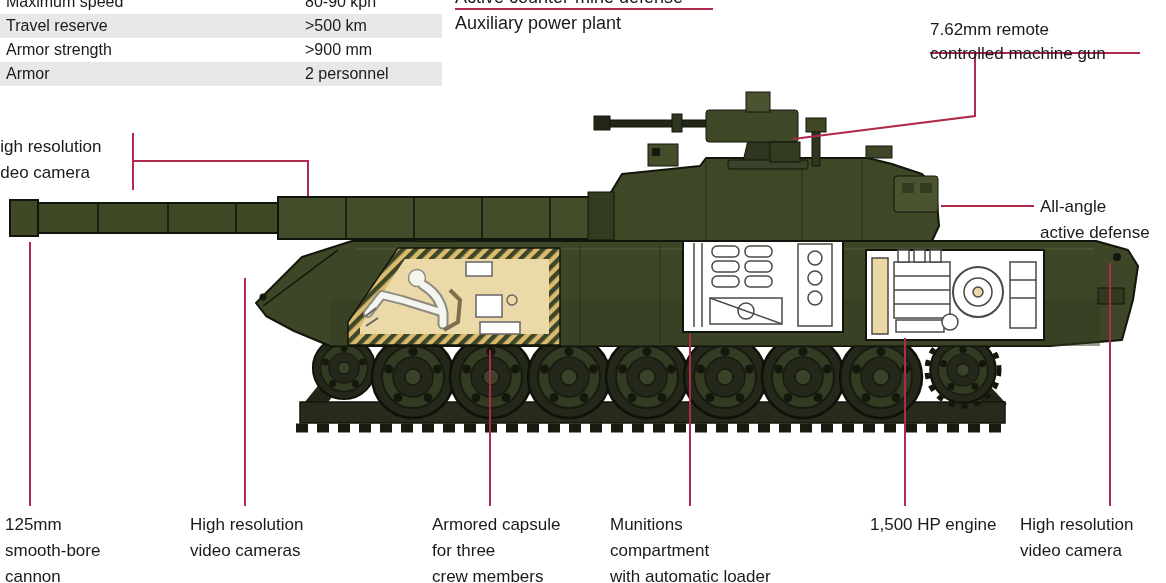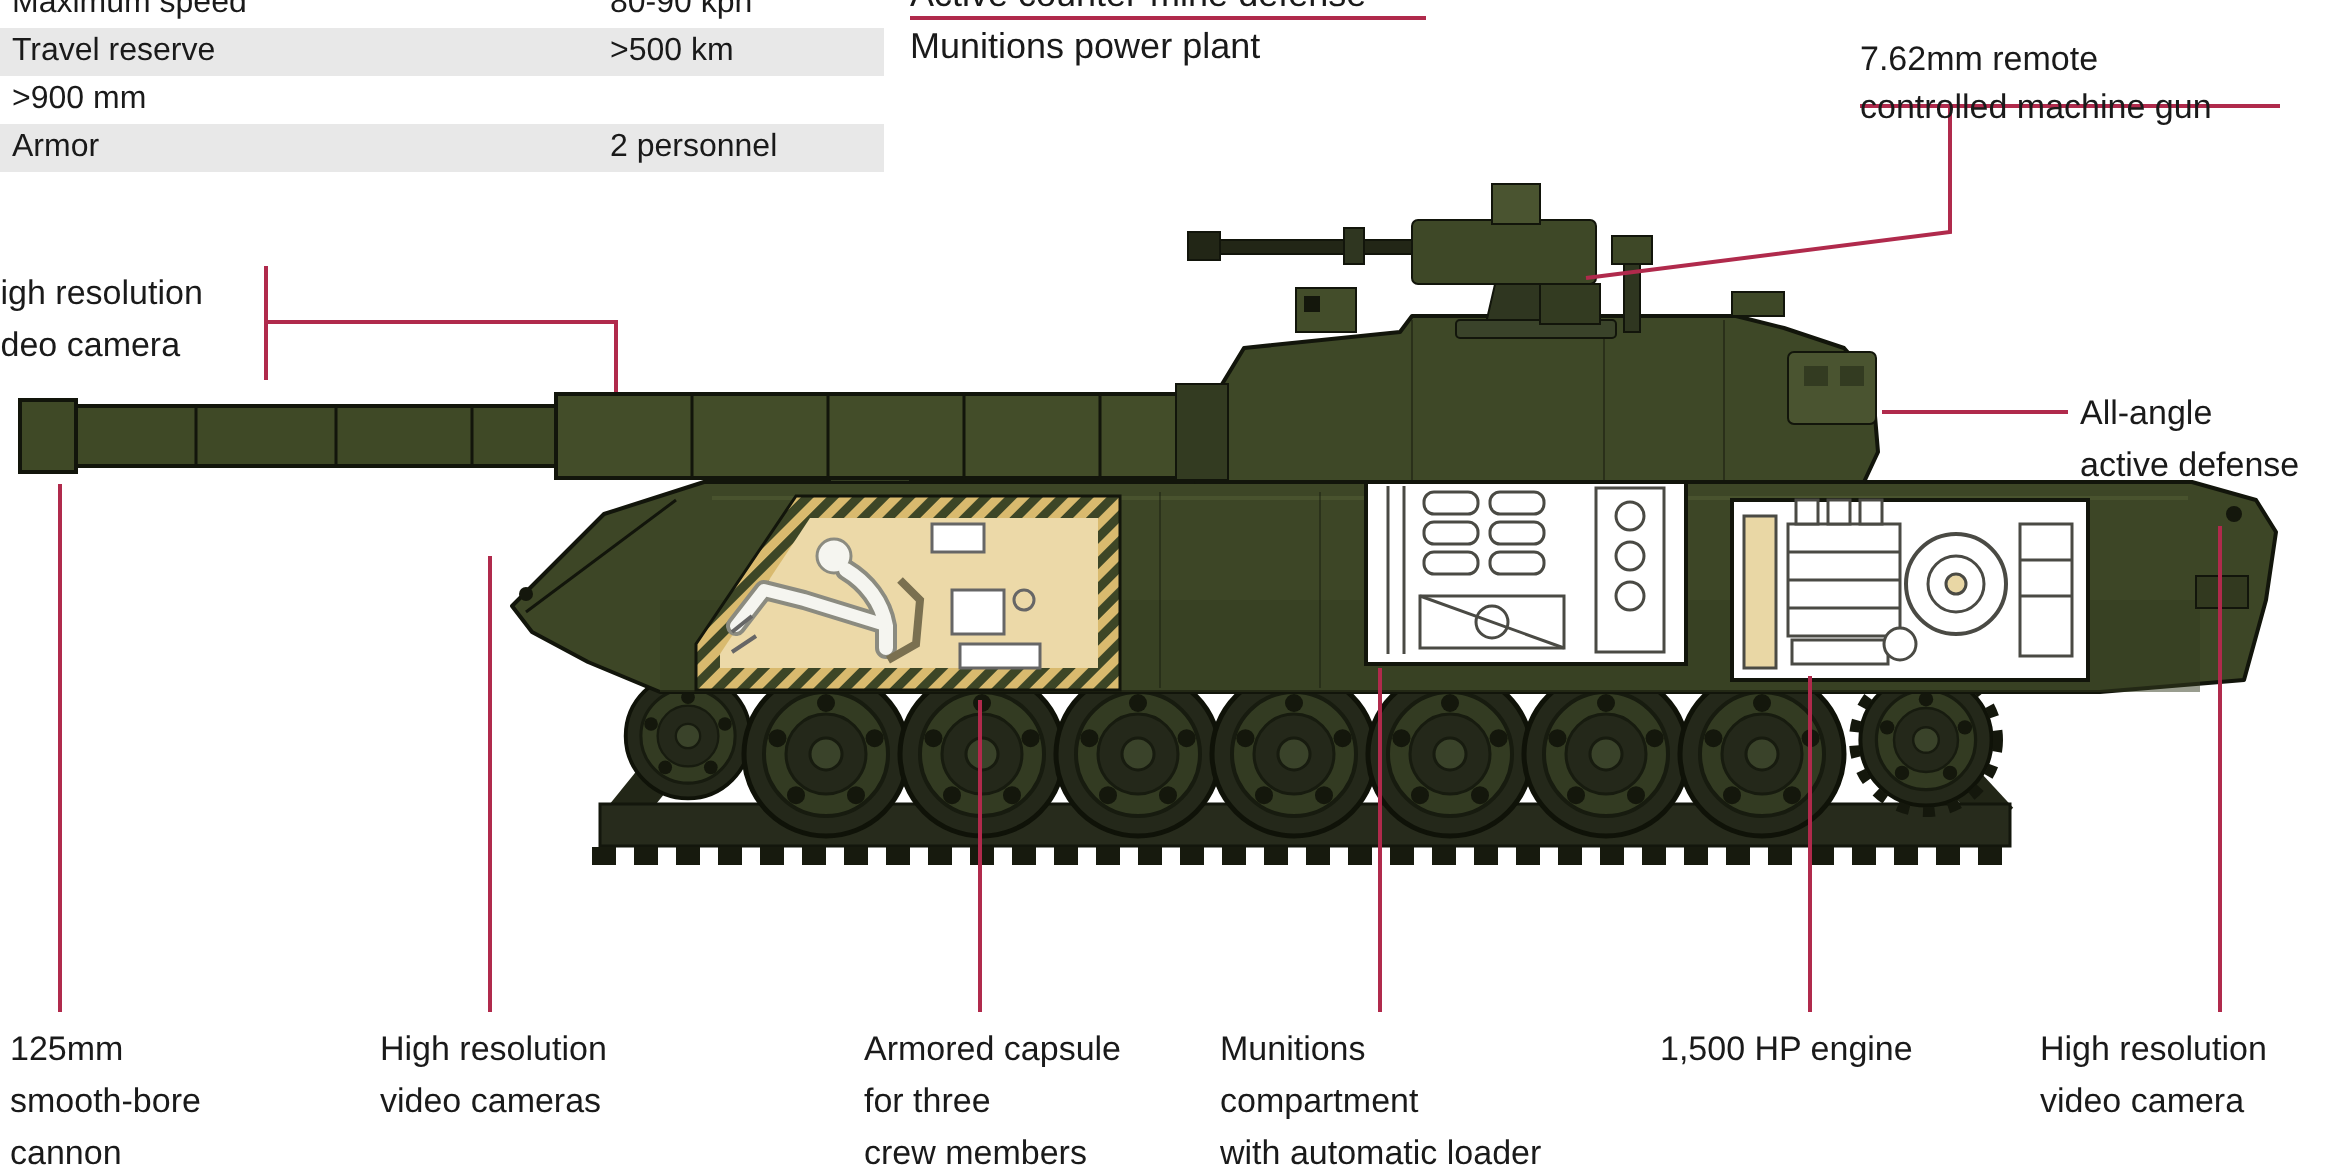--- a/index.html
+++ b/index.html
@@ -207,43 +207,44 @@
 <div class="specs">
   <div class="spec-row">
     <span class="spec-label">Maximum speed</span>
     <span class="spec-value">80-90 kph</span>
   </div>
   <div class="spec-row">
     <span class="spec-label">Travel reserve</span>
     <span class="spec-value">&gt;500 km</span>
   </div>
   <div class="spec-row">
+    <span class="spec-label">Armor strength</span>
     <span class="spec-value">&gt;900 mm</span>
   </div>
   <div class="spec-row">
     <span class="spec-label">Armor</span>
     <span class="spec-value">2 personnel</span>
   </div>
 </div>
 
 <div class="label big" style="left:455px; top:-14px;">Active counter-mine defense</div>
-<div class="label big" style="left:455px; top:12px;">Munitions power plant</div>
+<div class="label big" style="left:455px; top:12px;">Auxiliary power plant</div>
 <div class="label" style="left:930px; top:4px; line-height:24px;margin-top:14px;">7.62mm remote
 controlled machine gun</div>
 <div class="label" style="left:-12px; top:134px;">High resolution
 video camera</div>
 <div class="label" style="left:1040px; top:194px;">All-angle
 active defense</div>
 
 <div class="label" style="left:5px; top:512px;">125mm
 smooth-bore
 cannon</div>
 <div class="label" style="left:190px; top:512px;">High resolution
 video cameras</div>
 <div class="label" style="left:432px; top:512px;">Armored capsule
 for three
 crew members</div>
 <div class="label" style="left:610px; top:512px;">Munitions
 compartment
 with automatic loader</div>
-<div class="label" style="left:830px; top:512px;">1,500 HP engine</div>
+<div class="label" style="left:870px; top:512px;">1,500 HP engine</div>
 <div class="label" style="left:1020px; top:512px;">High resolution
 video camera</div>
 
 </body></html>

